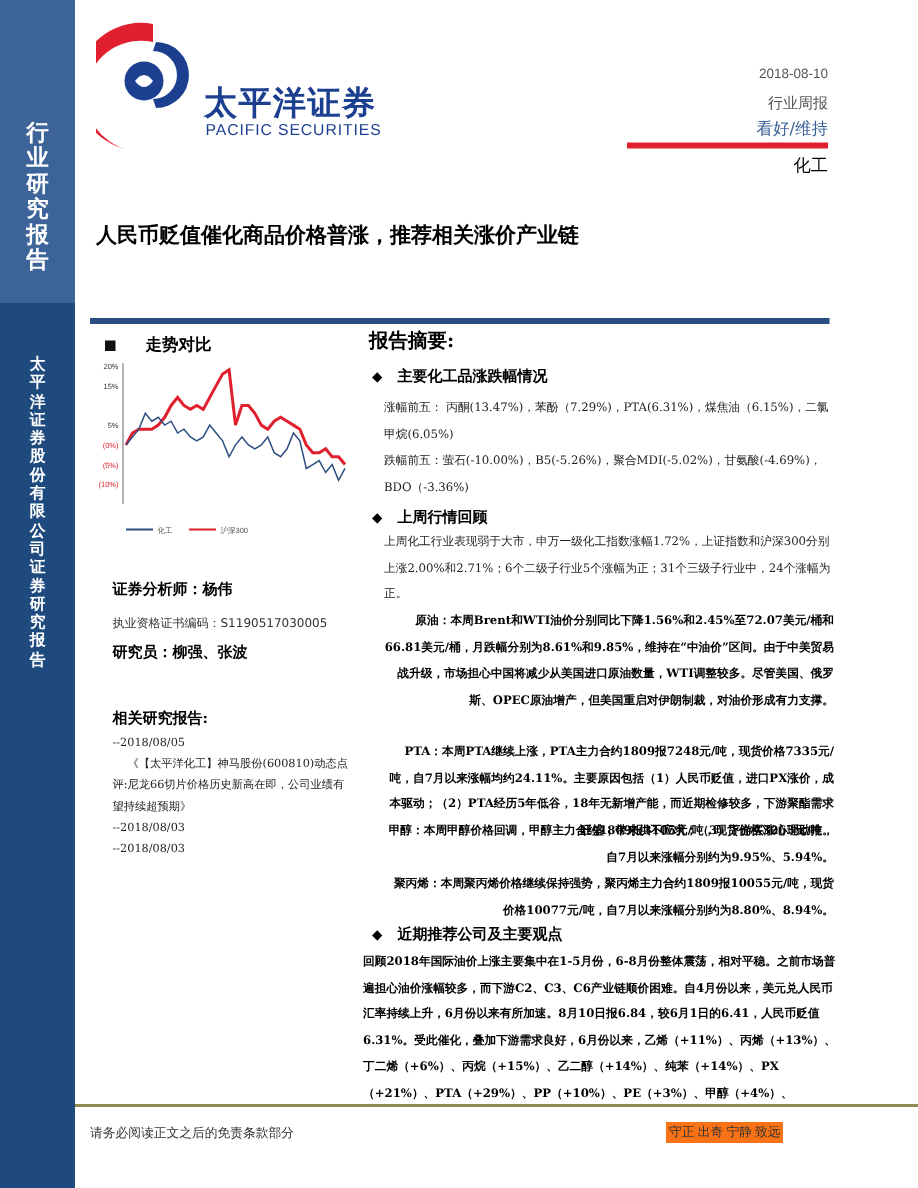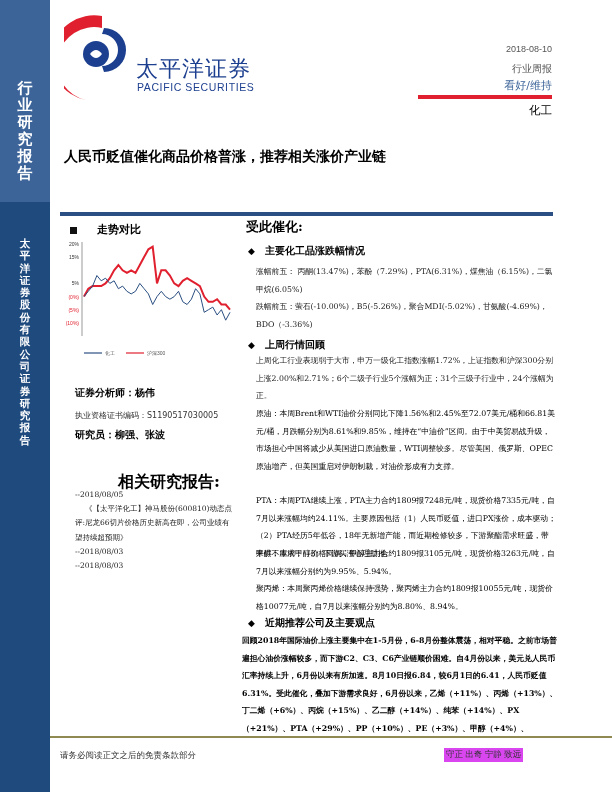--- a/index.html
+++ b/index.html
@@ -8,21 +8,21 @@
 
   .sidebar-top { position: absolute; left: 0; top: 0; width: 50px; height: 202px; background: #3c6499; }
   .sidebar-bottom { position: absolute; left: 0; top: 202px; width: 50px; height: 590px; background: #1e4a7d; }
   .sidebar-label-top { position: absolute; left: 0; top: 80px; width: 50px; text-align: center;
     color: #fff; font-family: "DejaVu Serif", serif; font-weight: bold; font-size: 15px; line-height: 17px; }
   .sidebar-label-top span, .sidebar-label-bottom span { display: block; }
   .sidebar-label-bottom { position: absolute; left: 0; top: 237px; width: 50px; text-align: center;
     color: #fff; font-family: "DejaVu Serif", serif; font-weight: bold; font-size: 10.5px; line-height: 12.3px; }
 
   .logo { position: absolute; left: 64px; top: 14px; width: 200px; height: 90px; }
-  .logo-cn { position: absolute; left: 136px; top: 40px; font-size: 22px; font-weight: normal; color: #1d3f8f;
+  .logo-cn { position: absolute; left: 136px; top: 40px; font-size: 22px; font-weight: bold; color: #1d3f8f;
     font-family: "DejaVu Sans", sans-serif; letter-spacing: 1px; }
   .logo-en { position: absolute; left: 137px; top: 67px; font-size: 10.5px; color: #1d3f8f; letter-spacing: 0.6px;
     font-family: "Liberation Sans", sans-serif; }
 
   .header-right { position: absolute; right: 60px; text-align: right; }
   .hdr-date { top: 44px; font-size: 9px; color: #555; font-family: "Liberation Sans", sans-serif; }
   .hdr-type { top: 62px; font-size: 10px; color: #555; }
   .hdr-rating { top: 78px; font-size: 11px; color: #3c6499; }
   .hdr-redline { position: absolute; left: 418px; top: 95px; width: 134px; height: 4px; background: #e0202e; }
   .hdr-sector { top: 103px; font-size: 11.5px; color: #000; }
@@ -32,35 +32,35 @@
 
   .section-heading { position: absolute; font-weight: bold; font-family: "DejaVu Serif", serif; }
   .trend-heading { left: 70px; top: 222px; font-size: 11px; }
   .trend-bullet { display: inline-block; width: 7px; height: 7px; background: #111; margin-right: 20px; vertical-align: middle; }
 
   .chart { position: absolute; left: 62px; top: 236px; width: 175px; height: 125px; }
 
   .analyst { left: 75px; top: 386px; font-size: 10px; }
   .license { position: absolute; left: 75px; top: 410px; font-size: 8px; color: #333; }
   .researchers { left: 75px; top: 428px; font-size: 10px; }
-  .related-heading { left: 75px; top: 472px; font-size: 16px; margin-left: 43px; }
+  .related-heading { left: 75px; top: 472px; font-size: 10px; }
   .related-list { position: absolute; left: 75px; top: 488px; width: 160px; font-size: 7.5px; line-height: 14.2px; color: #222; font-family: "DejaVu Serif", serif; }
   .related-list .item { margin-bottom: 0; text-indent: 10px; }
   .related-list .date { text-indent: 0; }
 
   .summary-heading { left: 246px; top: 218px; font-size: 13px; }
   .bullet-heading { position: absolute; left: 248px; font-size: 10px; font-weight: bold; font-family: "DejaVu Serif", serif; }
   .bullet-heading .diamond { margin-right: 10px; font-size: 9px; }
   .para { position: absolute; left: 256px; width: 300px; font-size: 7.8px; line-height: 17.5px; color: #222; font-family: "DejaVu Serif", serif; }
-  .para.bold { font-weight: normal; color: #000; }
+  .para.bold { font-weight: bold; color: #000; text-align: right; }
   .para-wide { position: absolute; left: 242px; width: 316px; font-size: 7.8px; line-height: 17.5px; font-weight: bold; font-family: "DejaVu Serif", serif; }
 
   .footer-line { position: absolute; left: 50px; top: 736px; width: 562px; height: 2px; background: #8f8a52; }
   .footer-note { position: absolute; left: 60px; top: 750px; font-size: 8.5px; color: #333; font-family: "DejaVu Serif", serif; }
-  .footer-motto { position: absolute; left: 444px; top: 748px; font-size: 8.5px; background: #d946ef; padding: 1px 2px; color: #333; font-family: Liberation Sans, sans-serif; }
+  .footer-motto { position: absolute; left: 444px; top: 748px; font-size: 8.5px; background: #f97316; padding: 1px 2px; color: #333; font-family: Liberation Serif, serif; }
 </style>
 </head>
 <body>
 
 <div class="sidebar-top"></div>
 <div class="sidebar-bottom"></div>
 <div class="sidebar-label-top" id="sb-top">
     <span>行</span>
     <span>业</span>
     <span>研</span>
@@ -141,21 +141,21 @@
 <div class="section-heading researchers">研究员：柳强、张波</div>
 
 <div class="section-heading related-heading">相关研究报告:</div>
 <div class="related-list">
   <div class="date">--2018/08/05</div>
   <div class="item">《【太平洋化工】神马股份(600810)动态点评:尼龙66切片价格历史新高在即，公司业绩有望持续超预期》</div>
   <div class="date">--2018/08/03</div>
   <div class="date">--2018/08/03</div>
 </div>
 
-<div class="section-heading summary-heading">受此催化:</div>
+<div class="section-heading summary-heading">报告摘要:</div>
 
 <div class="bullet-heading" style="top:244px;">
   <span class="diamond">◆</span><span>主要化工品涨跌幅情况</span>
 </div>
 <div class="para" style="top:263px;">涨幅前五： 丙酮(13.47%)，苯酚（7.29%)，PTA(6.31%)，煤焦油（6.15%)，二氯甲烷(6.05%)</div>
 <div class="para" style="top:298px;">跌幅前五：萤石(-10.00%)，B5(-5.26%)，聚合MDI(-5.02%)，甘氨酸(-4.69%)，BDO（-3.36%)</div>
 
 <div class="bullet-heading" style="top:338px;">
   <span class="diamond">◆</span><span>上周行情回顾</span>
 </div>

